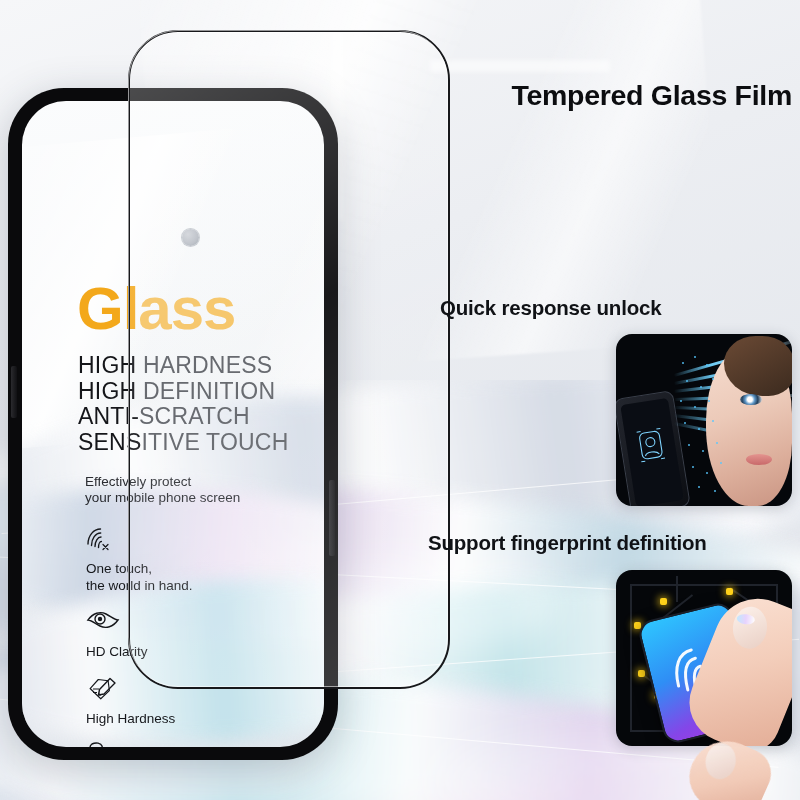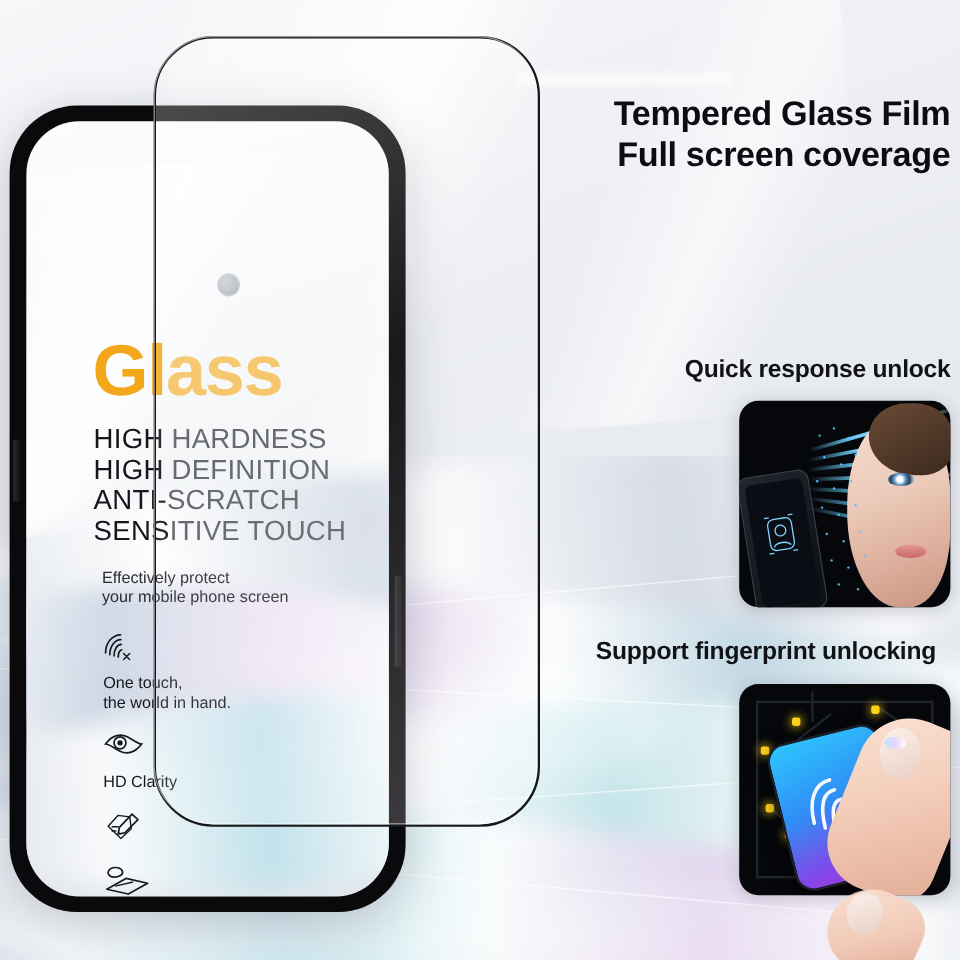--- a/index.html
+++ b/index.html
@@ -98,21 +98,21 @@
   .feat-icon{display:block;height:32px;}
   .feat-icon svg{display:block;}
   .feat-label{font-size:13.5px;line-height:16.5px;color:#16181c;margin-top:4px;}
 
   
   .headline{position:absolute;left:440px;top:78px;width:352px;text-align:right;}
   .hl1,.hl2{font-size:28.5px;font-weight:700;color:#0c0d10;line-height:34px;letter-spacing:-.3px;white-space:nowrap;}
   .sub1{margin-top:12px;font-size:20px;color:#2e3136;line-height:26px;}
   .sub2{margin-top:6px;font-size:23px;font-weight:700;color:#0c0d10;line-height:29px;letter-spacing:-.2px;}
 
-  .sect-title{position:absolute;width:352px;text-align:right;font-size:20.5px;font-weight:700;
+  .sect-title{position:absolute;width:352px;text-align:left;font-size:20.5px;font-weight:700;
     color:#101216;letter-spacing:-.2px;white-space:nowrap;}
   .st-face{left:440px;top:296px;}
   .st-finger{left:428px;top:531px;}
 
   .panel{position:absolute;border-radius:16px;overflow:hidden;
     box-shadow:0 3px 14px rgba(30,40,60,.22);}
   .panel-face{left:616px;top:334px;width:176px;height:172px;background:#05070b;}
   .panel-finger{left:616px;top:570px;width:176px;height:176px;background:#05070a;}
 
   
@@ -239,20 +239,23 @@
 
           <div class="feat">
             <span class="feat-icon">
               <svg width="34" height="28" viewBox="0 0 34 28" fill="none" stroke="#16181c" stroke-width="1.4" stroke-linejoin="round">
                 <path d="M3 15.5L13 4.5l12 1.5 1.5 12L16 28 3 15.5z" transform="scale(0.82) translate(2,1)"></path>
                 <path d="M24 3.5l5 4.5-11 11-5.5 1 1-5.5L24 3.5z"></path>
                 <path d="M12.5 18.5l2 2" stroke-width="1.2"></path>
                 <path d="M7 14h6M7 17.5h4" stroke-width="1.2"></path>
               </svg>
             </span>
+            <div class="feat-label">
+              <div>High Hardness</div>
+            </div>
           </div>
 
           <div class="feat">
             <span class="feat-icon">
               <svg width="40" height="28" viewBox="0 0 40 28" fill="none" stroke="#16181c" stroke-width="1.4" stroke-linejoin="round">
                 <path d="M6 3c4-2 9-1 10 2s-3 5-7 5-7-4-3-7z"></path>
                 <path d="M3 20l16-9 18 4-16 9L3 20z"></path>
                 <path d="M10 17.5l15-3.5" stroke-width="1.1"></path>
               </svg>
             </span>
@@ -262,21 +265,20 @@
         </div>
       </div>
     </div>
   </div>
 
   <div class="glass-film"></div>
   <div class="glass-edge"></div>
 
   <div class="headline">
     <div class="hl1">Tempered Glass Film</div>
-    <div class="hl2">Full screen coverage</div>
   </div>
 
   <div class="sect-title st-face">Quick response unlock</div>
 
   <div class="panel panel-face">
     <div class="fp-phone">
       <div class="fp-screen">
         <svg class="fp-glyph" width="32" height="38" viewBox="0 0 32 38" fill="none" stroke="#7fd4ff" stroke-width="1.1">
           <rect x="6" y="5" width="20" height="26" rx="5"></rect>
           <circle cx="16" cy="15" r="4.5"></circle>
@@ -313,21 +315,21 @@
         <div class="mesh-dot" style="left:28px;top:108px"></div>
       <div class="mesh-dot" style="left:42px;top:100px"></div>
         <div class="mesh-dot" style="left:18px;top:124px"></div>
       <div class="mesh-dot" style="left:32px;top:130px"></div>
         <div class="mesh-dot" style="left:46px;top:120px"></div>
       <div class="mesh-dot" style="left:24px;top:144px"></div>
         <div class="mesh-dot" style="left:40px;top:148px"></div>
     </div>
   </div>
 
-  <div class="sect-title st-finger">Support fingerprint unlocking</div>
+  <div class="sect-title st-finger">Support fingerprint definition</div>
 
   <div class="panel panel-finger">
     <div class="circuit">
       <div class="c-line" style="left:14px;top:14px;width:148px;height:2px;"></div>
       <div class="c-line" style="left:14px;top:14px;width:2px;height:148px;"></div>
       <div class="c-line" style="left:160px;top:14px;width:2px;height:148px;"></div>
       <div class="c-line" style="left:14px;top:160px;width:148px;height:2px;"></div>
       <div class="c-line" style="left:30px;top:40px;width:52px;height:2px;transform:rotate(-38deg);"></div>
       <div class="c-line" style="left:110px;top:30px;width:46px;height:2px;transform:rotate(34deg);"></div>
       <div class="c-line" style="left:24px;top:120px;width:50px;height:2px;transform:rotate(36deg);"></div>

